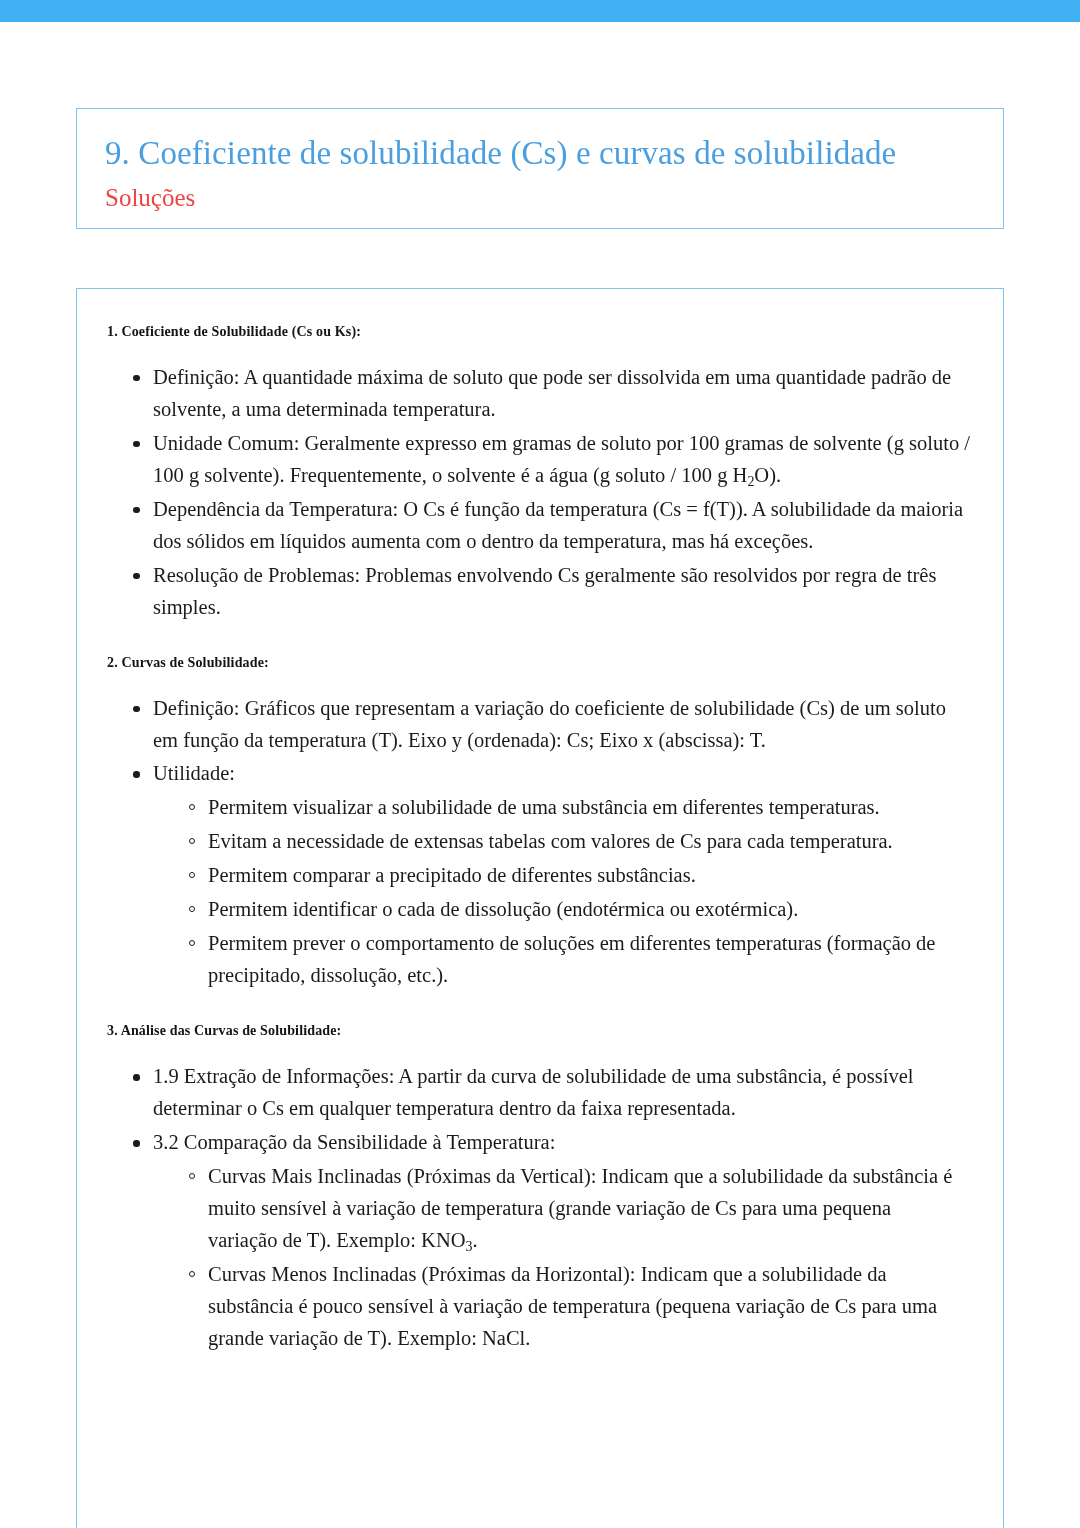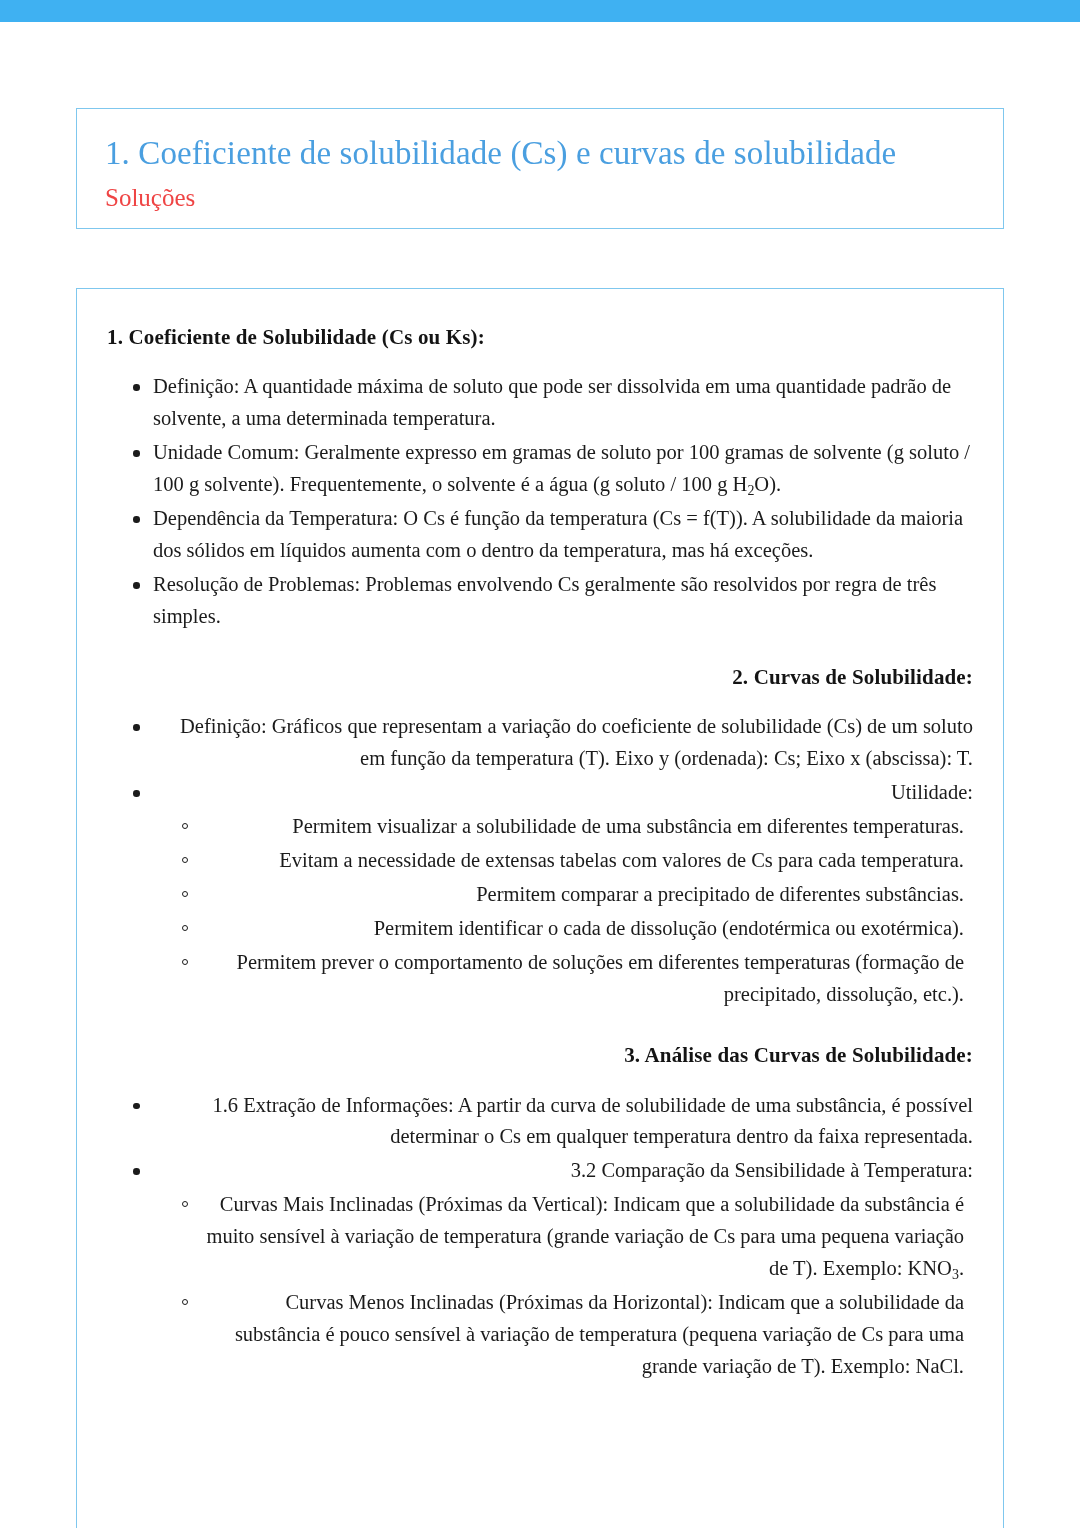--- a/index.html
+++ b/index.html
@@ -69,29 +69,28 @@
     min-height: 1240px;
     box-sizing: border-box;
     border: 1.5px solid #7fc7ee;
     border-bottom: none;
     background: #ffffff;
     padding: 34px 30px 40px 30px;
   }
 
   .section-heading {
     margin: 0;
-    font-size: 21px;
+    font-size: 14px;
     line-height: 1.35;
     font-weight: 700;
     color: #141414;
     letter-spacing: 0.15px;
   }
   .section-block + .section-block {
     margin-top: 30px;
-    text-align: right;
   }
   .section-block .section-heading {
     margin-bottom: 20px;
   }
 
   ul.bullets {
     list-style: none;
     margin: 0;
     padding: 0;
   }
@@ -109,21 +108,21 @@
     left: 26px;
     top: 13px;
     width: 6.5px;
     height: 6.5px;
     border-radius: 50%;
     background: #1b1b1b;
   }
 
   ul.subbullets {
     list-style: none;
-    margin: 9px;
+    margin: 16px;
     padding: 0;
   }
   ul.subbullets > li {
     position: relative;
     padding-left: 39px;
     margin: 0 0 2px 0;
     font-size: 20.5px;
     line-height: 1.56;
     color: #1b1b1b;
   }
@@ -152,21 +151,21 @@
   }
 </style>
 </head>
 <body>
 
 <div class="top-bar" style="background: rgb(63, 177, 242);"></div>
 
 <div class="page">
 
   <div class="header-card" style="border-color: rgb(127, 199, 238);">
-    <h1 class="doc-title" style="color: rgb(74, 159, 224);">1. Coeficiente de solubilidade (Cs) e curvas de solubilidade</h1>
+    <h1 class="doc-title" style="color: rgb(74, 159, 224);">9. Coeficiente de solubilidade (Cs) e curvas de solubilidade</h1>
     <p class="doc-subtitle">Soluções</p>
   </div>
 
   <div class="content-card" style="border-color: rgb(127, 199, 238);">
 
     <div class="section-block">
       <h2 class="section-heading">1. Coeficiente de Solubilidade (Cs ou Ks):</h2>
       <ul class="bullets">
         <li>
           <span>Definição: A quantidade máxima de soluto que pode ser dissolvida em uma quantidade padrão de solvente, a uma determinada temperatura.</span>
@@ -209,21 +208,21 @@
             </li>
           </ul>
         </li>
       </ul>
     </div>
 
     <div class="section-block">
       <h2 class="section-heading">3. Análise das Curvas de Solubilidade:</h2>
       <ul class="bullets">
         <li>
-          <span>1.6 Extração de Informações: A partir da curva de solubilidade de uma substância, é possível determinar o Cs em qualquer temperatura dentro da faixa representada.</span>
+          <span>1.9 Extração de Informações: A partir da curva de solubilidade de uma substância, é possível determinar o Cs em qualquer temperatura dentro da faixa representada.</span>
         </li>
         <li>
           <span>3.2 Comparação da Sensibilidade à Temperatura:</span>
           <ul class="subbullets">
             <li>
               <span>Curvas Mais Inclinadas (Próximas da Vertical): Indicam que a solubilidade da substância é muito sensível à variação de temperatura (grande variação de Cs para uma pequena variação de T). Exemplo: KNO<sub>3</sub>.</span>
             </li>
             <li>
               <span>Curvas Menos Inclinadas (Próximas da Horizontal): Indicam que a solubilidade da substância é pouco sensível à variação de temperatura (pequena variação de Cs para uma grande variação de T). Exemplo: NaCl.</span>
             </li>

